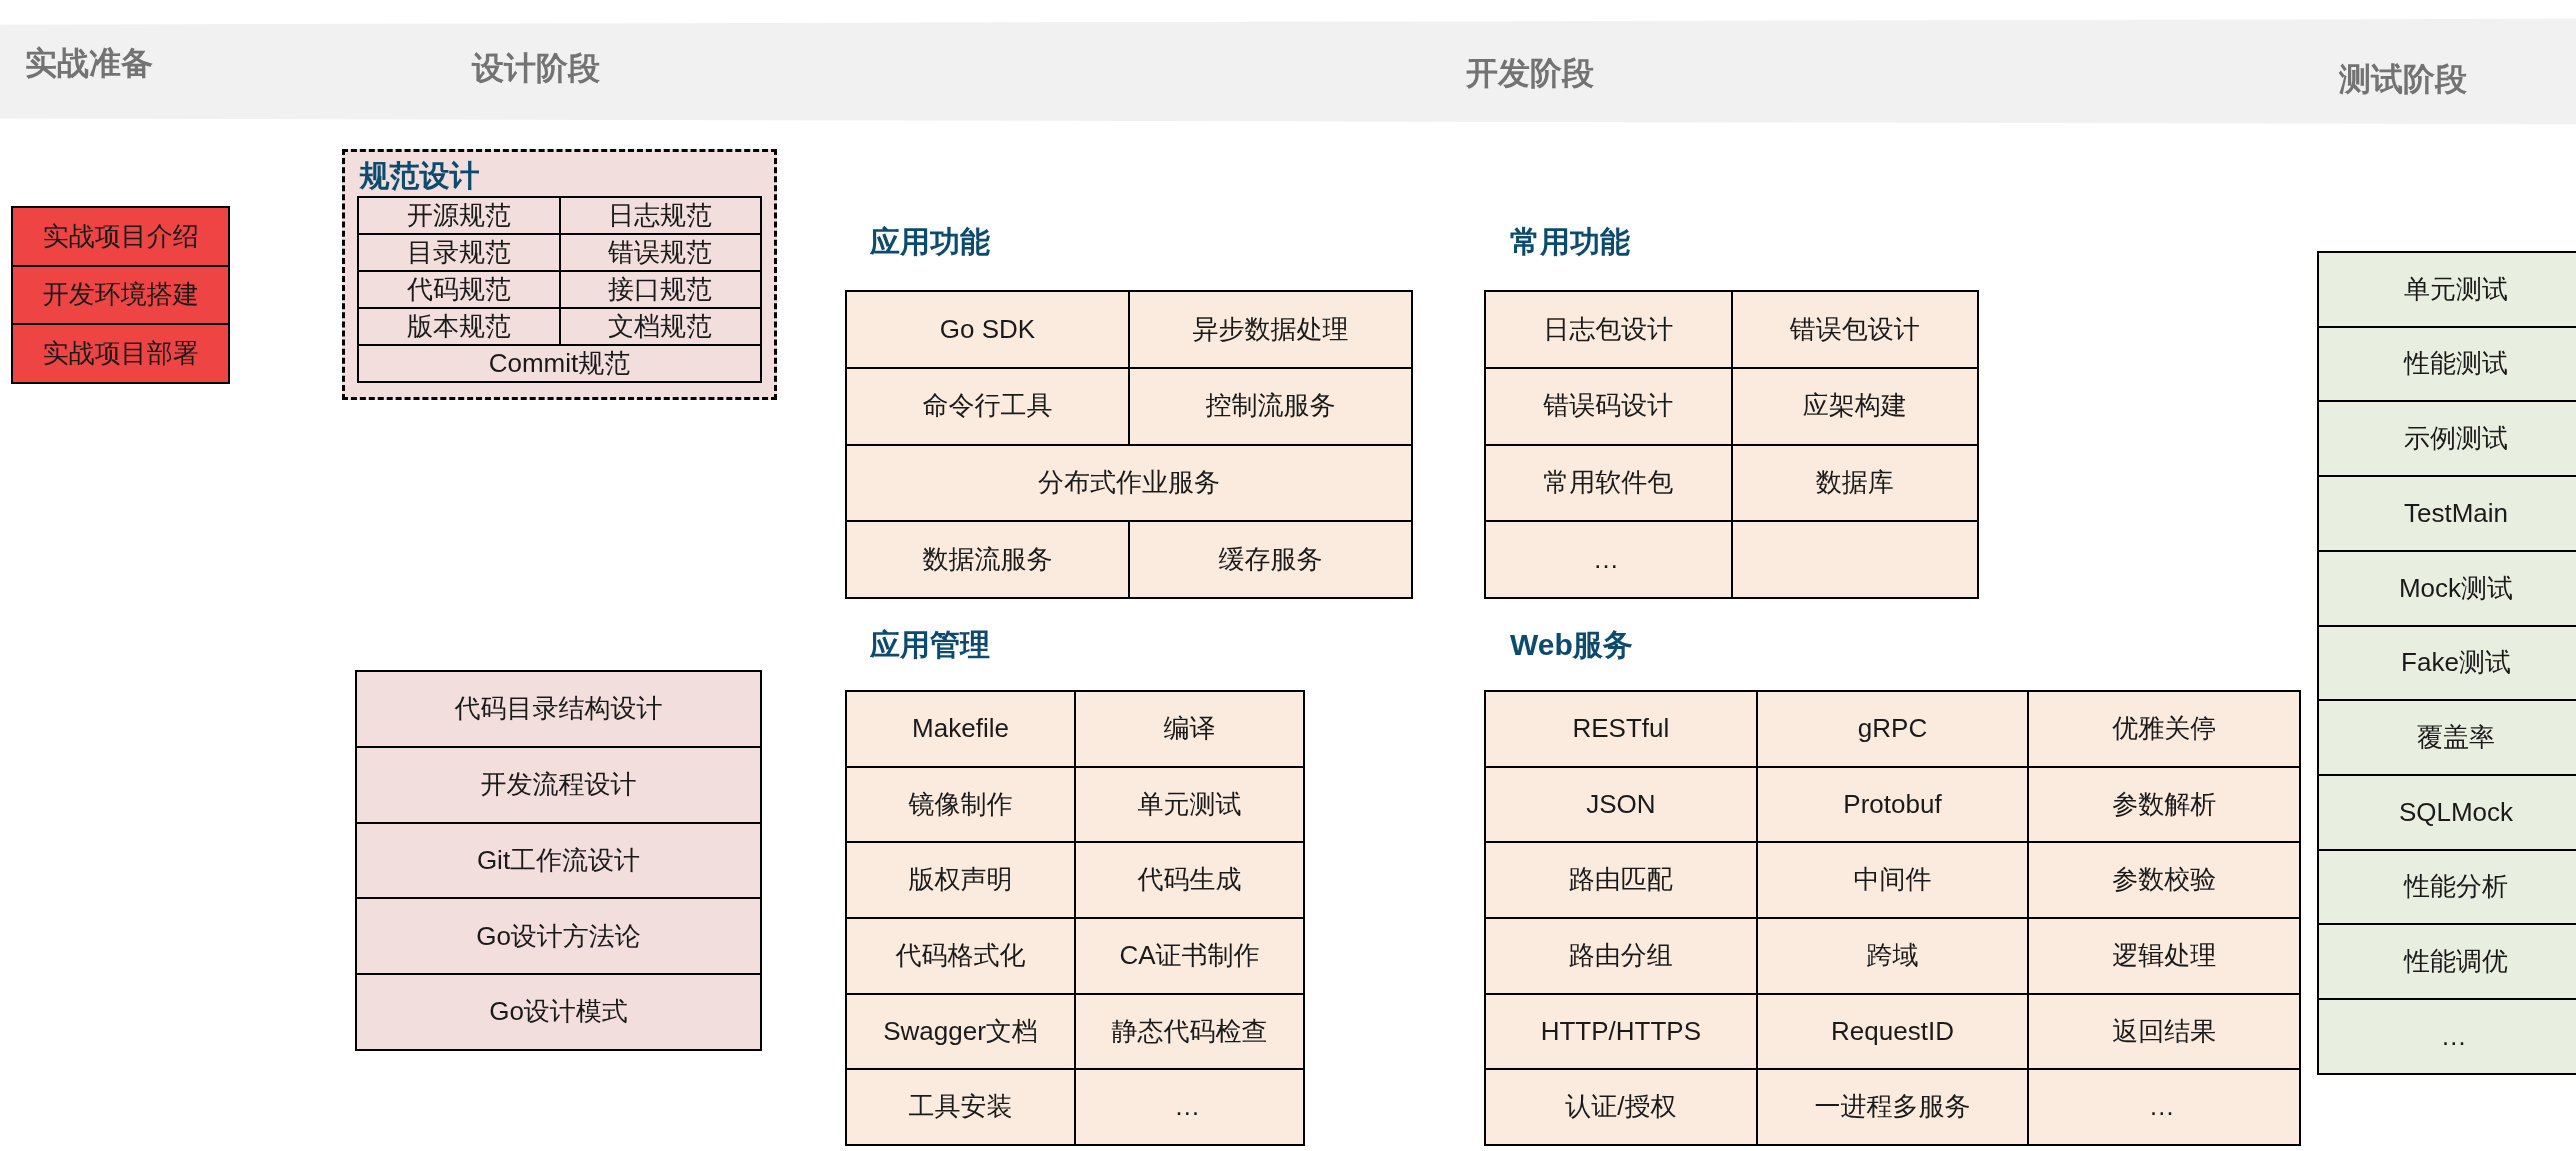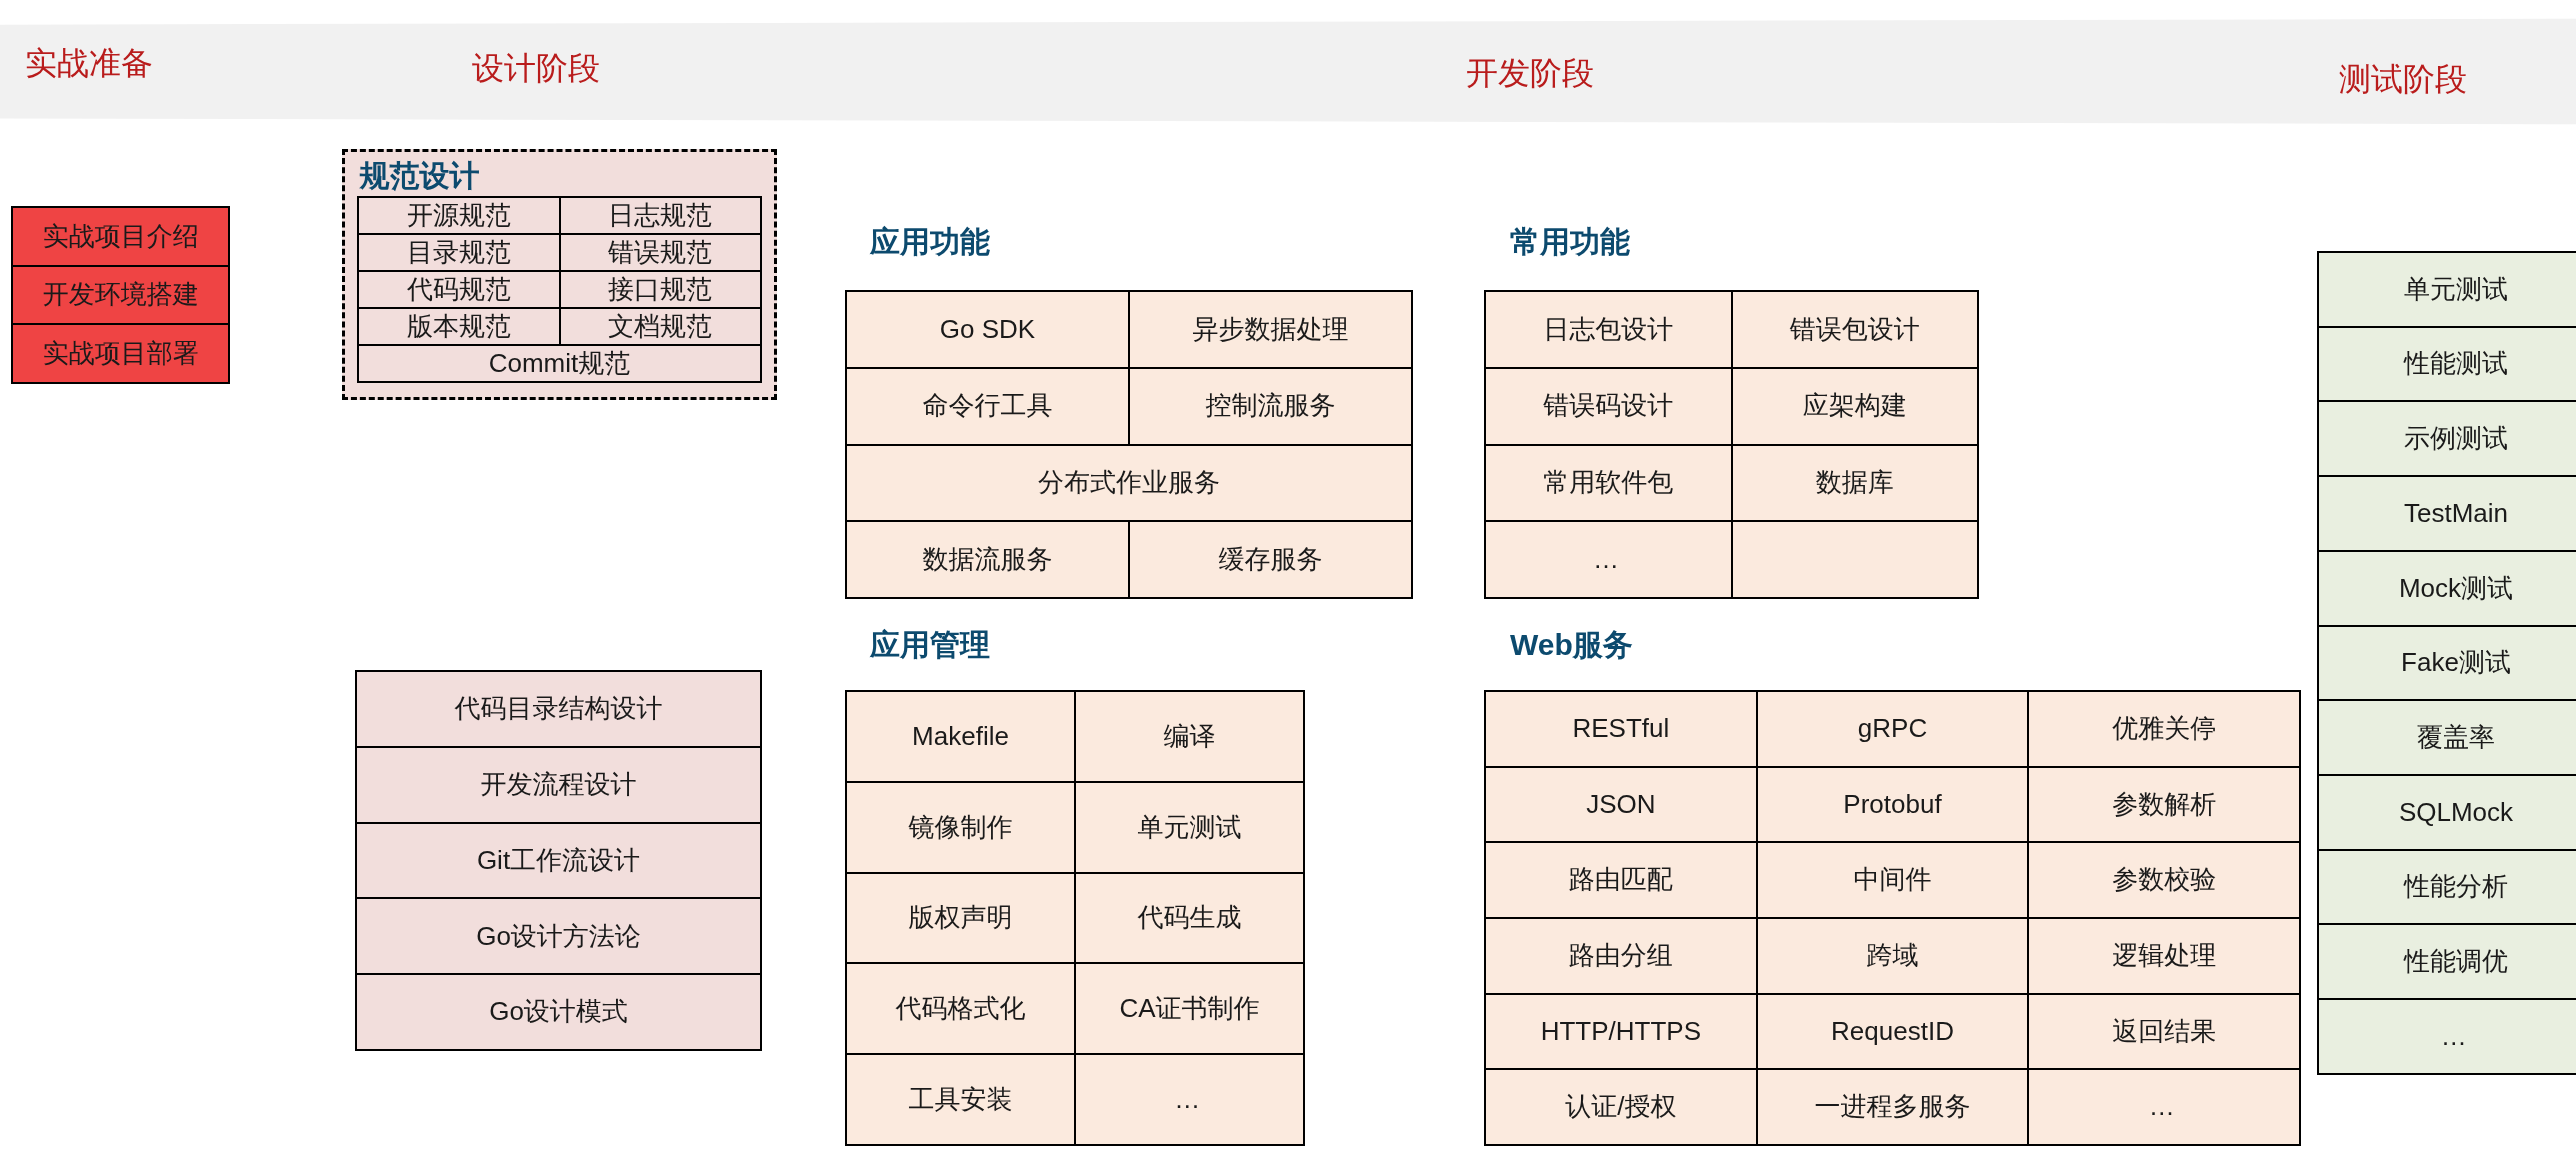--- a/index.html
+++ b/index.html
@@ -4,21 +4,21 @@
 <style>
   html,body{margin:0;padding:0;background:#ffffff;}
   body{width:3266px;height:1151px;position:relative;font-family:"Liberation Sans","DejaVu Sans",sans-serif;color:#1a1a1a;overflow:hidden;}
 
   
   .banner-wrap{position:absolute;left:0;top:0;width:3266px;height:149px;}
   .banner-arrow{position:absolute;left:0;top:17.5px;width:3266px;height:108px;
       background:#f1f1f1;
       -webkit-clip-path:polygon(0 7.2px, 3132px 0px, 3132px 0px, 3266px 53px, 3132px 108px, 3132px 108px, 0 101px);
       clip-path:polygon(0 7.2px, 3132px 0px, 3132px 0px, 3266px 53px, 3132px 108px, 3132px 108px, 0 101px);}
-  .phase-label{position:absolute;font-size:32px;font-weight:normal;white-space:nowrap;line-height:1;color:#b91c1c;}
+  .phase-label{position:absolute;font-size:32px;font-weight:bold;white-space:nowrap;line-height:1;color:#737373;}
 
   
   .block{position:absolute;box-sizing:border-box;}
   .blk-title{position:absolute;font-size:30px;font-weight:bold;white-space:nowrap;line-height:1;color:#0c4a6e;}
 
   table.grid{border-collapse:collapse;table-layout:fixed;width:100%;height:100%;}
   table.grid td{
       border:2.6px solid #000;
       text-align:center;vertical-align:middle;
       font-size:26px;line-height:1.05;
@@ -154,20 +154,24 @@
     </tr>
     <tr>
       <td>版权声明</td>
       <td>代码生成</td>
     </tr>
     <tr>
       <td>代码格式化</td>
       <td>CA证书制作</td>
     </tr>
     <tr>
+      <td>Swagger文档</td>
+      <td>静态代码检查</td>
+    </tr>
+    <tr>
       <td>工具安装</td>
       <td class="dots">…</td>
     </tr>
   </tbody>
     </table>
 </div>
 
 <div class="blk-title" style="left:1510px;top:227px;">常用功能</div>
 <div class="block" style="left:1484px;top:290px;width:495px;height:309px;">
   <table class="grid pal-peach">

